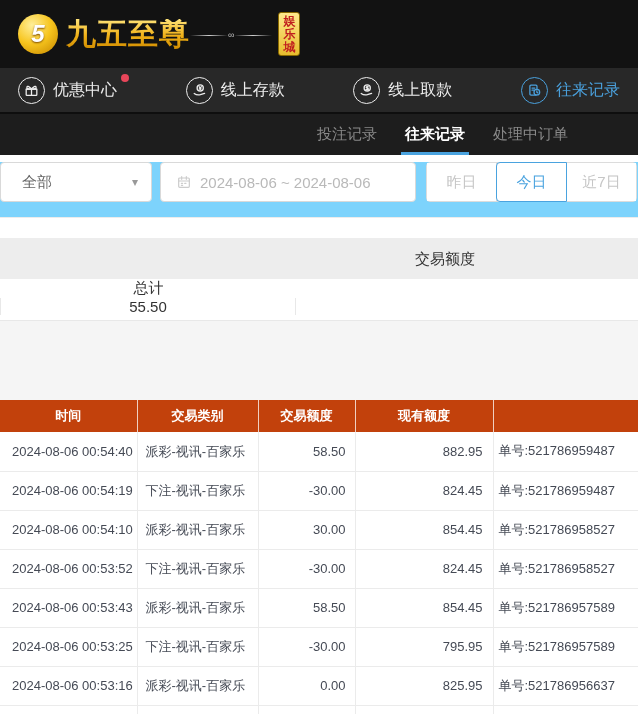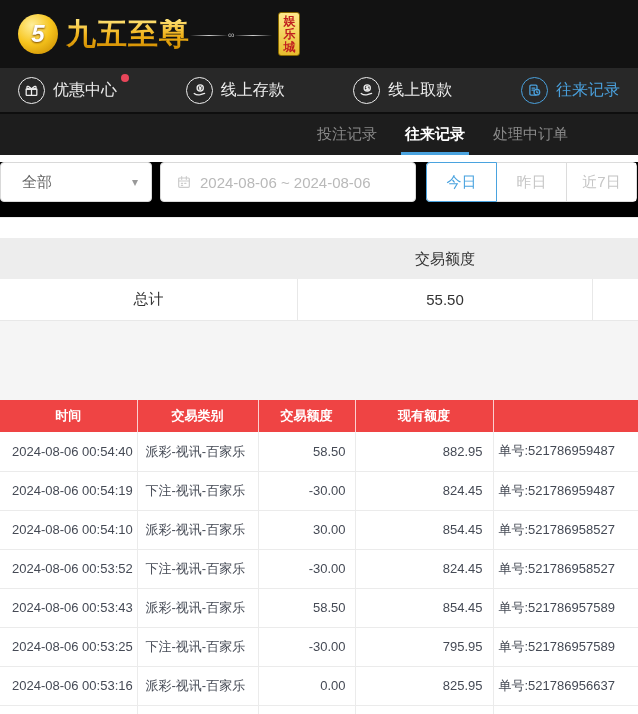--- a/index.html
+++ b/index.html
@@ -40,21 +40,21 @@
 
   
   .tabsbar { height:43px; background:#1d1d1d; border-top:2px solid #0e0e0e;
     display:flex; justify-content:flex-end; align-items:stretch; gap:20px; padding-right:66px; }
   .tab { display:flex; align-items:center; color:#8a8a8a; font-size:15px;
     position:relative; padding:0 4px; cursor:pointer; }
   .tab.active { color:#ffffff; font-weight:bold; }
   .tab .tab-underline { position:absolute; left:0; right:0; bottom:0; height:3px; background:#4aa3df; }
 
   
-  .filter-section { background:#000000; }
+  .filter-section { background:#7dd3fc; }
   .filter-row { display:flex; align-items:center; height:40px; margin-top:7px; }
   .type-select { width:152px; height:40px; border:1px solid #d9d9d9; border-radius:4px;
     display:flex; align-items:center; padding-left:21px; color:#666; font-size:15px;
     position:relative; cursor:pointer; background:#fff; }
   .type-select .caret { position:absolute; right:13px; color:#999; font-size:12px; }
   .date-input { width:256px; height:40px; border:1px solid #d9d9d9; border-radius:4px;
     margin-left:8px; display:flex; align-items:center; padding-left:15px; gap:8px;
     color:#b9b9b9; font-size:15px; cursor:pointer; background:#fff; white-space:nowrap; }
   .date-input svg { width:16px; height:16px; stroke:#cccccc; fill:none; stroke-width:1.8;
     stroke-linecap:round; flex:0 0 auto; }
@@ -65,32 +65,32 @@
   .qbtn:last-child { border-right:none; }
   .qbtn.active { color:#4aa3df; border:1px solid #4aa3df; border-radius:4px 0 0 4px;
     margin:-1px 0 -1px -1px; }
   .filter-hairline { margin-top:15px; border-top:1px solid #ececec; height:21px; background:#fff; }
 
   
   .sum-head { height:41px; background:#ededed; position:relative; }
   .sum-head .sum-head-cell { position:absolute; left:297px; width:296px; text-align:center;
     line-height:41px; color:#333; font-size:15px; }
   .sum-row { height:42px; display:flex; background:#fff; border-bottom:1px solid #e8e8e8;
-    color:#333; font-size:15px; }
+    color:#333; font-size:15px;flex-direction:column; }
   .sum-cell { display:flex; align-items:center; justify-content:center; }
   .sum-cell.c1 { width:297px; }
   .sum-cell.c2 { width:296px; border-left:1px solid #e8e8e8; border-right:1px solid #e8e8e8; }
   .sum-cell.c3 { flex:1; }
 
   .spacer { height:79px; background:#f5f5f5; }
 
   
   .table-wrap { width:638px; overflow:hidden; }
   table.main { border-collapse:collapse; table-layout:fixed; width:780px; background:#fff; }
-  table.main th { height:32px; background:#ef4444; color:#fff; font-size:13px; font-weight:bold;
+  table.main th { height:32px; background:#c2410c; color:#fff; font-size:13px; font-weight:bold;
     border-right:1px solid rgba(255,255,255,.75); }
   table.main th:last-child { border-right:none; }
   table.main td { height:39px; border-bottom:1px solid #ebebeb; border-right:1px solid #ebebeb;
     color:#454a55; font-size:13px; overflow:hidden; }
   table.main td:last-child { border-right:none; }
   td.c-time { padding-left:12px; white-space:nowrap; }
   td.c-type { padding:2px 8px; font-size:13.5px; line-height:17px; }
   td.c-amount { text-align:right; padding-right:9px; }
   td.c-balance { text-align:right; padding-right:10px; }
   td.c-order { padding-left:5px; font-size:13.5px; white-space:nowrap; }
@@ -184,25 +184,25 @@
       <span class="caret">▾</span>
     </div>
     <div class="date-input">
       <svg viewBox="0 0 24 24">
           <rect x="4" y="6" width="16" height="14" rx="1.5"></rect>
           <path d="M4 10.5h16M8.5 4v4M15.5 4v4M8 14h2M13 14h2M8 17h2"></path>
         </svg>
       <span>2024-08-06 ~ 2024-08-06</span>
     </div>
     <div class="btn-group">
+      <div class="qbtn">
+        <span>昨日</span>
+      </div>
       <div class="qbtn active">
         <span>今日</span>
-      </div>
-      <div class="qbtn">
-        <span>昨日</span>
       </div>
       <div class="qbtn">
         <span>近7日</span>
       </div>
     </div>
   </div>
   <div class="filter-hairline"></div>
 </div>
 
 <div class="sum-head">

